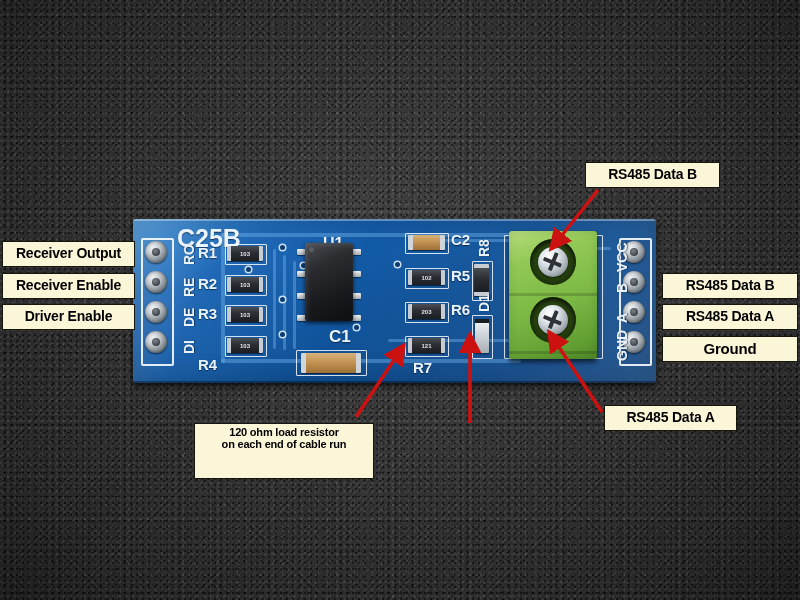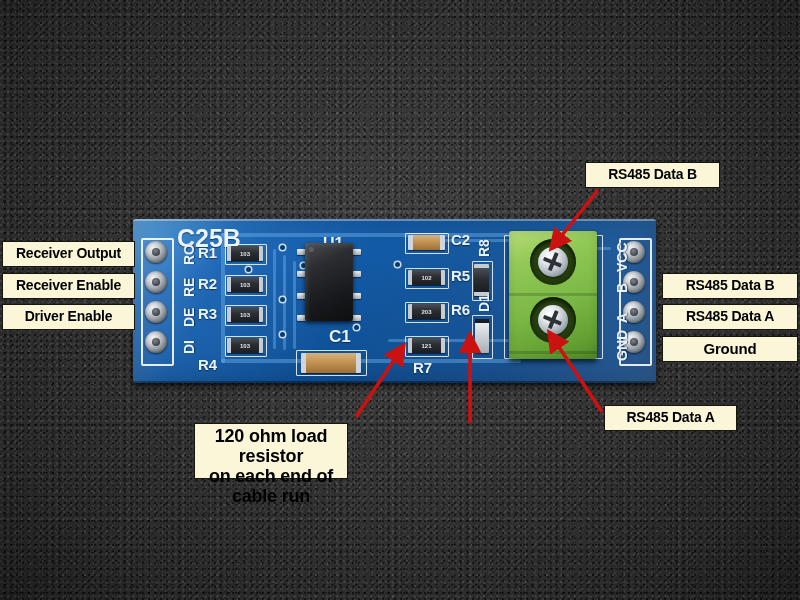--- a/index.html
+++ b/index.html
@@ -308,18 +308,18 @@
 
   <div class="label" style="left:662px;top:273px;width:136px;height:26px;font-size:14px;">RS485 Data B</div>
   <div class="label" style="left:662px;top:304px;width:136px;height:26px;font-size:14px;">RS485 Data A</div>
   <div class="label" style="left:662px;top:336px;width:136px;height:26px;font-size:15px;">Ground</div>
 
   <div class="label" style="left:585px;top:162px;width:135px;height:26px;font-size:14px;">RS485 Data B</div>
 
   <div class="label" style="left:604px;top:405px;width:133px;height:26px;font-size:14px;">RS485 Data A</div>
 
 
-  <div class="label multi" style="left:194px;top:423px;width:154px;height:56px;font-size:18px;">
+  <div class="label multi" style="left:194px;top:423px;width:180px;height:56px;font-size:11px;">
     <div>120 ohm load resistor</div>
     <div>on each end of cable run</div>
   </div>
 
 </div>
 
 </body></html>

